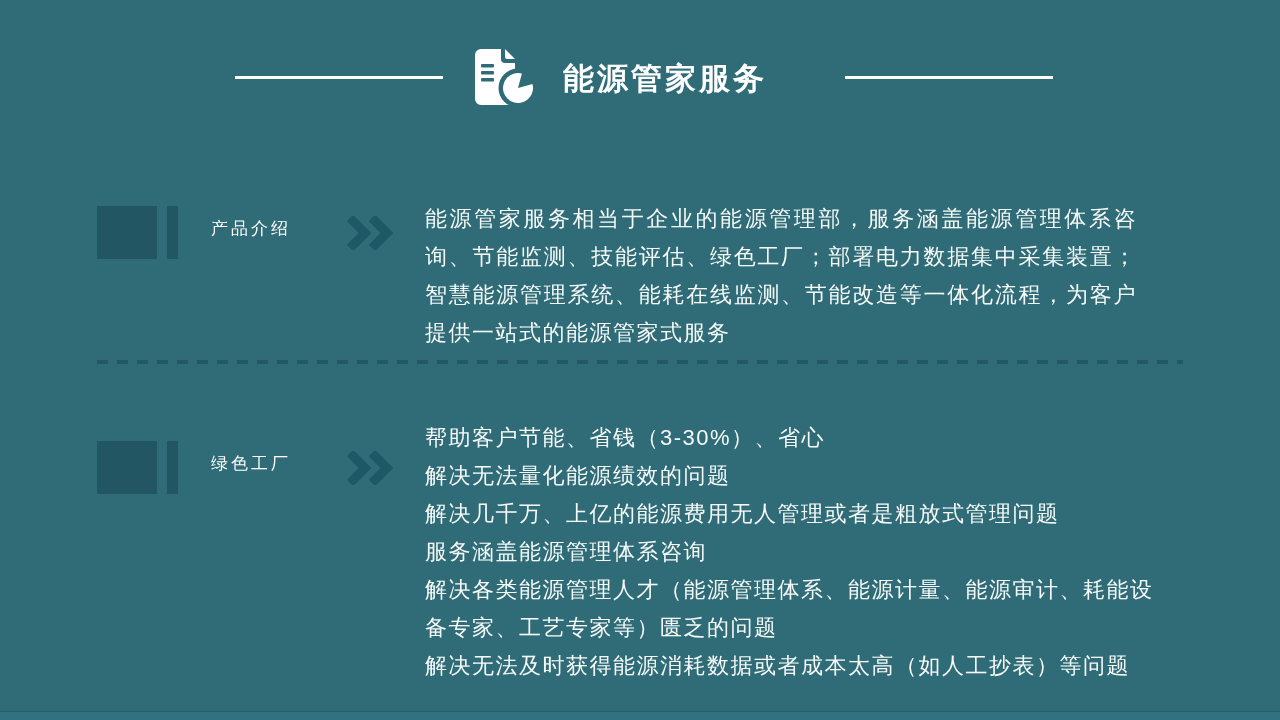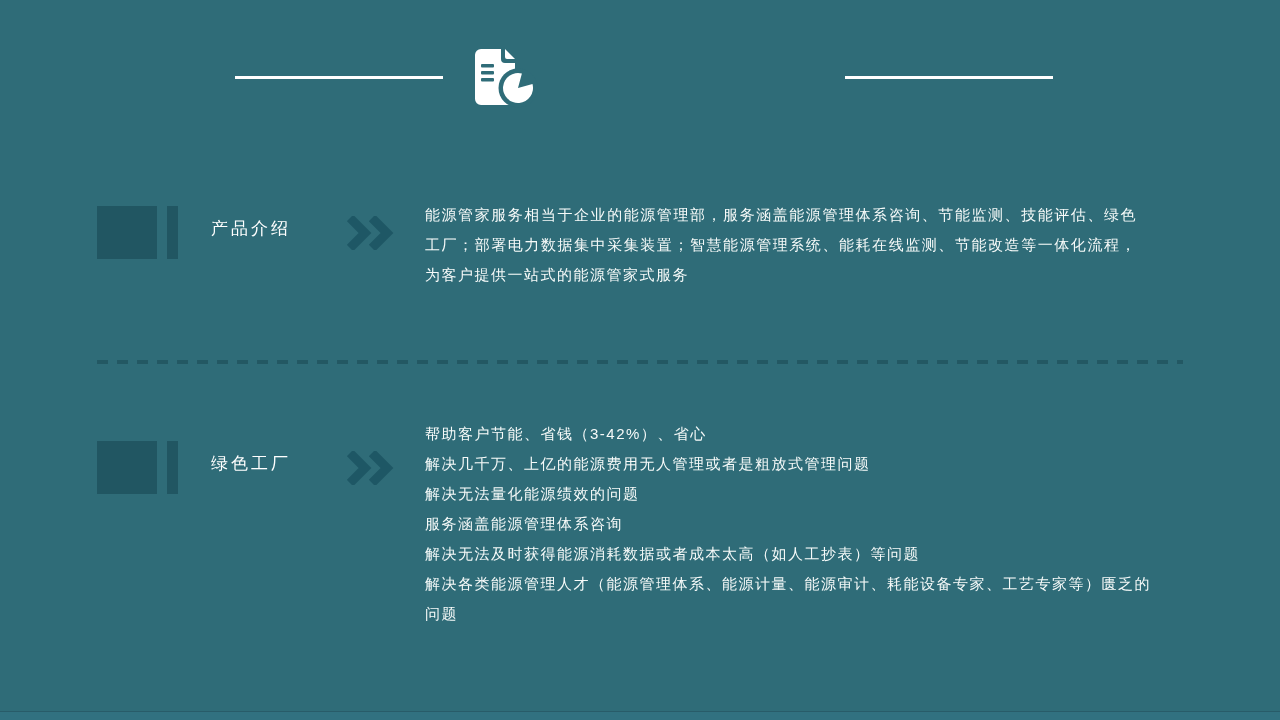--- a/index.html
+++ b/index.html
@@ -46,21 +46,21 @@
   .row1 .chevrons { top: 216px; }
 
   .row2 .block-square, .row2 .block-bar { top: 441px; }
   .row2 .section-label { top: 452px; }
   .row2 .chevrons { top: 451px; }
 
   
   .body-text {
     position: absolute; left: 425px;
     color: var(--text-color);
-    font-size: 15px; line-height: 30px; letter-spacing: 1.5px;
+    font-size: 22px; line-height: 38px; letter-spacing: 1.5px;
   }
   .body-1 { top: 200px; width: 712px; text-align: justify; }
   .body-2 { top: 419px; width: 740px; }
   .body-2 .item { text-align: left; }
 
   
   .dashed-divider {
     position: absolute; left: 97px; top: 360px; width: 1086px; height: 4px;
     background: repeating-linear-gradient(to right, var(--divider) 0 11px, transparent 11px 20px);
   }
@@ -87,20 +87,21 @@
 
     <rect fill="var(--background)" x="10" y="18" width="13" height="3.6" rx="1"></rect>
     <rect fill="var(--background)" x="10" y="25" width="13" height="3.6" rx="1"></rect>
     <rect fill="var(--background)" x="10" y="32" width="13" height="3.6" rx="1"></rect>
 
     <circle fill="var(--background)" cx="47" cy="42" r="19.5"></circle>
 
     <path fill="var(--white)" d="M47 42 L50.9 27.5 A15 15 0 1 0 61.5 38.1 Z"></path>
   </svg>
 
+  <div class="slide-title">能源管家服务</div>
 
   <div class="hline hline-right"></div>
 
   <div class="row1">
     <div class="block-square"></div>
     <div class="block-bar"></div>
     <div class="section-label">产品介绍</div>
     <svg class="chevrons" viewBox="0 0 50 34" aria-hidden="true">
       <path d="M3 2 L18 17 L3 32" fill="none" stroke="var(--chevron)" stroke-width="9"></path>
       <path d="M25 2 L40 17 L25 32" fill="none" stroke="var(--chevron)" stroke-width="9"></path>
@@ -113,23 +114,23 @@
   <div class="row2">
     <div class="block-square"></div>
     <div class="block-bar"></div>
     <div class="section-label">绿色工厂</div>
     <svg class="chevrons" viewBox="0 0 50 34" aria-hidden="true">
       <path d="M3 2 L18 17 L3 32" fill="none" stroke="var(--chevron)" stroke-width="9"></path>
       <path d="M25 2 L40 17 L25 32" fill="none" stroke="var(--chevron)" stroke-width="9"></path>
     </svg>
   </div>
   <div class="body-text body-2">
-    <div class="item">帮助客户节能、省钱（3-42%）、省心</div>
+    <div class="item">帮助客户节能、省钱（3-30%）、省心</div>
+    <div class="item">解决无法量化能源绩效的问题</div>
     <div class="item">解决几千万、上亿的能源费用无人管理或者是粗放式管理问题</div>
-    <div class="item">解决无法量化能源绩效的问题</div>
     <div class="item">服务涵盖能源管理体系咨询</div>
+    <div class="item">解决各类能源管理人才（能源管理体系、能源计量、能源审计、耗能设备专家、工艺专家等）匮乏的问题</div>
     <div class="item">解决无法及时获得能源消耗数据或者成本太高（如人工抄表）等问题</div>
-    <div class="item">解决各类能源管理人才（能源管理体系、能源计量、能源审计、耗能设备专家、工艺专家等）匮乏的问题</div>
   </div>
 
   <div class="footer-strip"></div>
 
 </div>
 
 </body></html>

